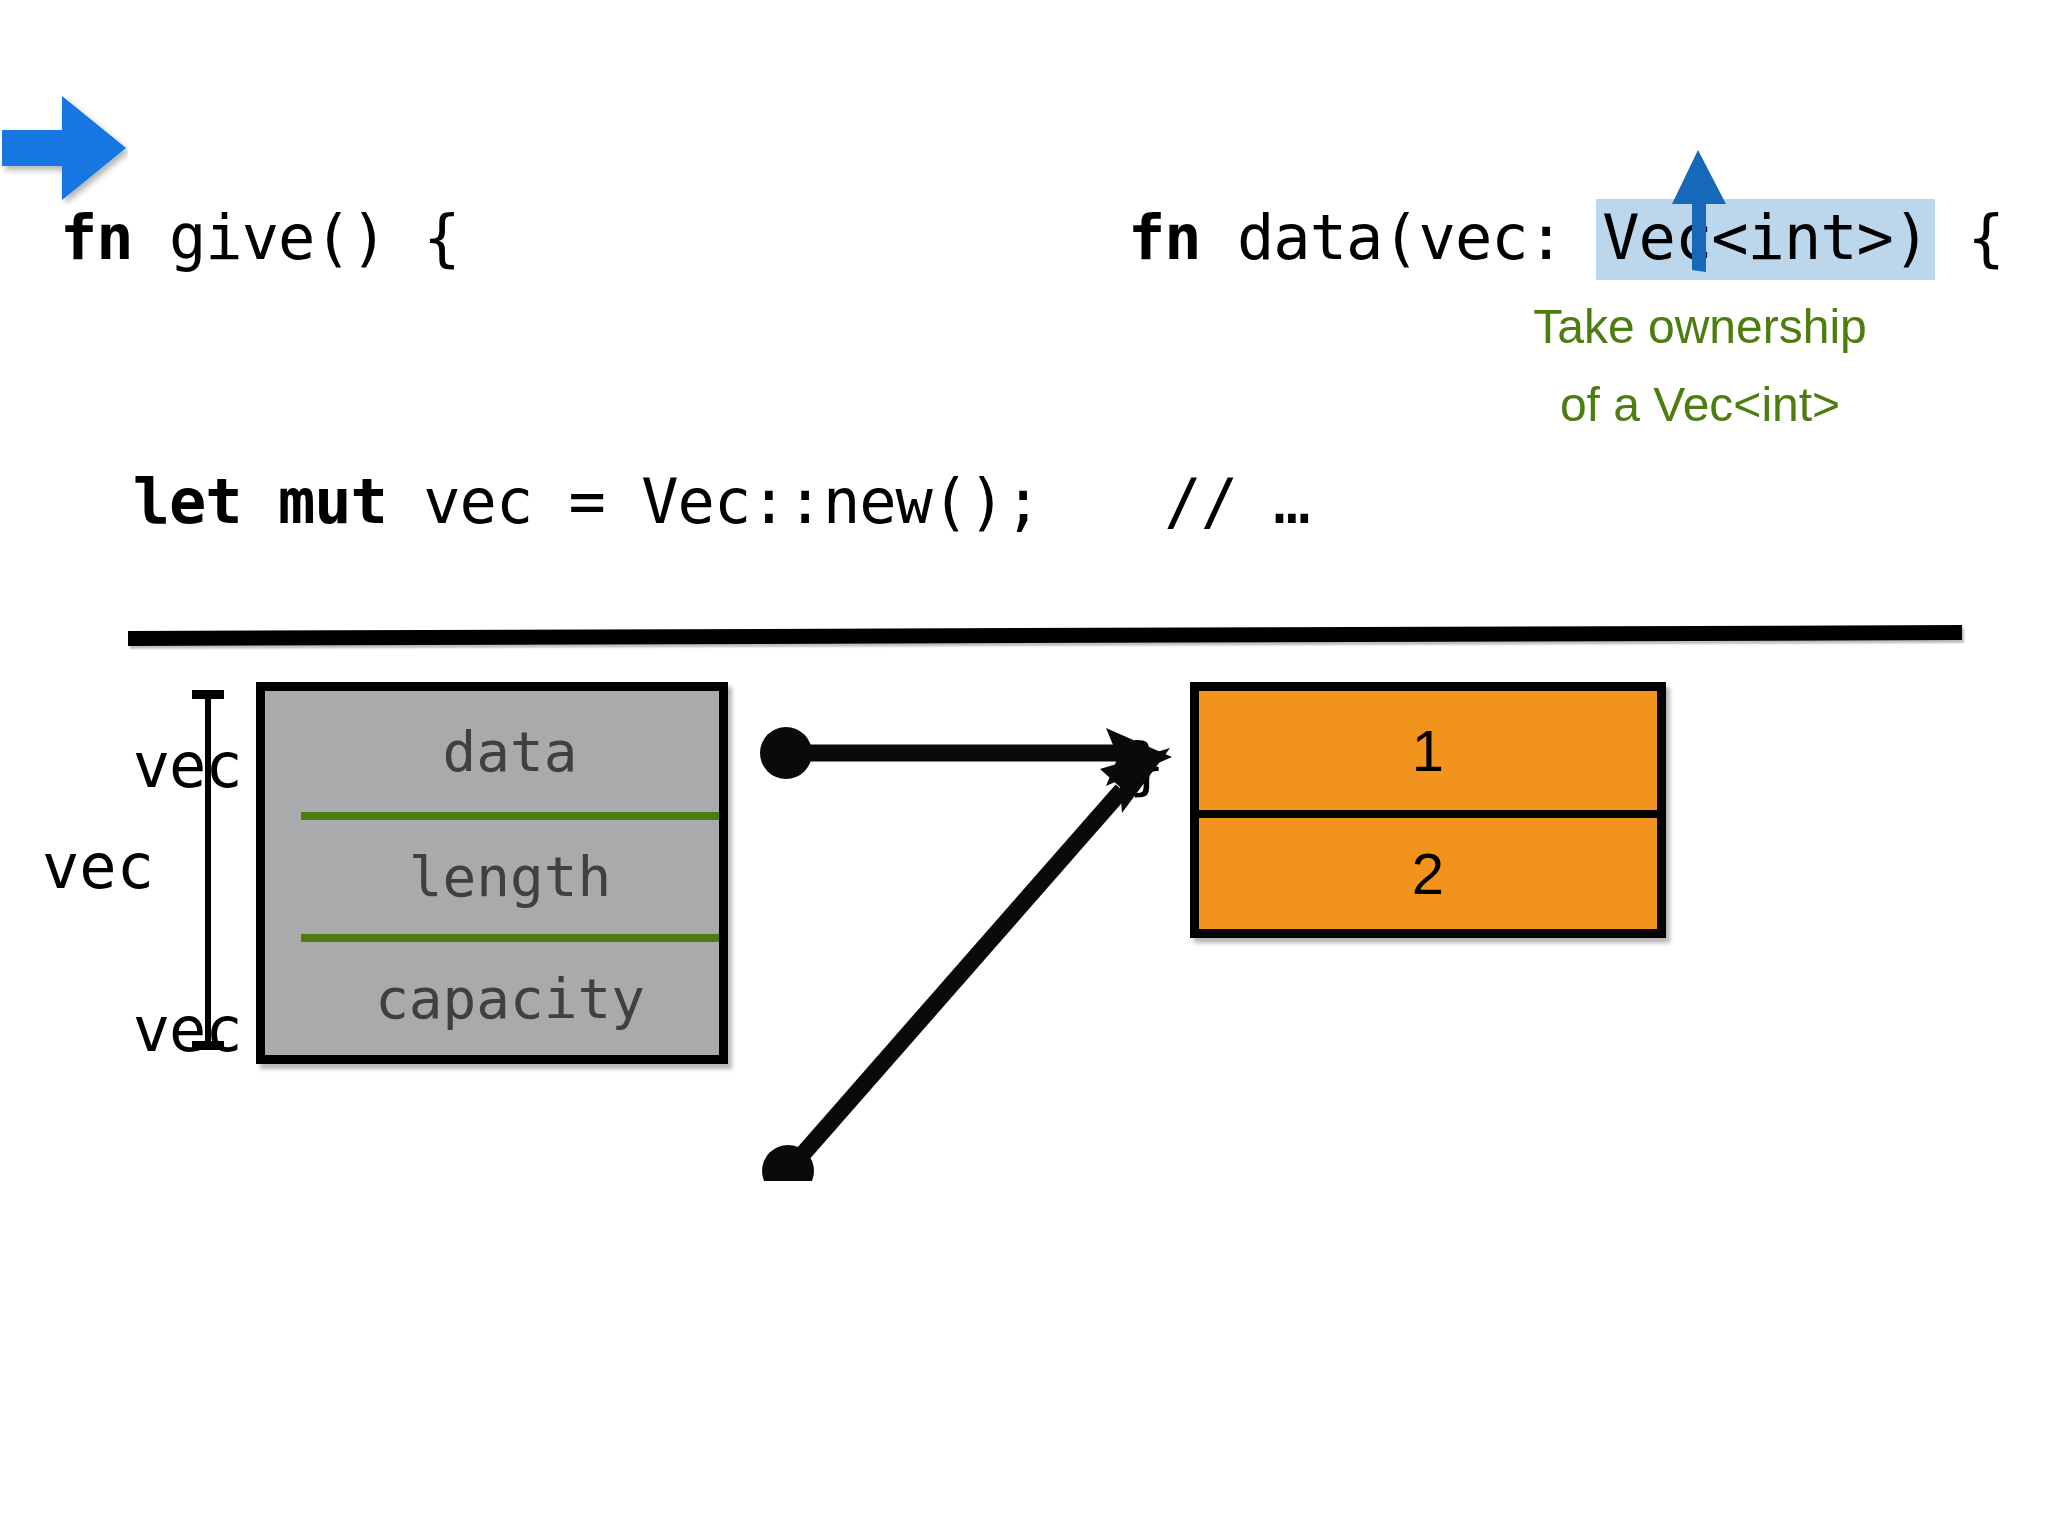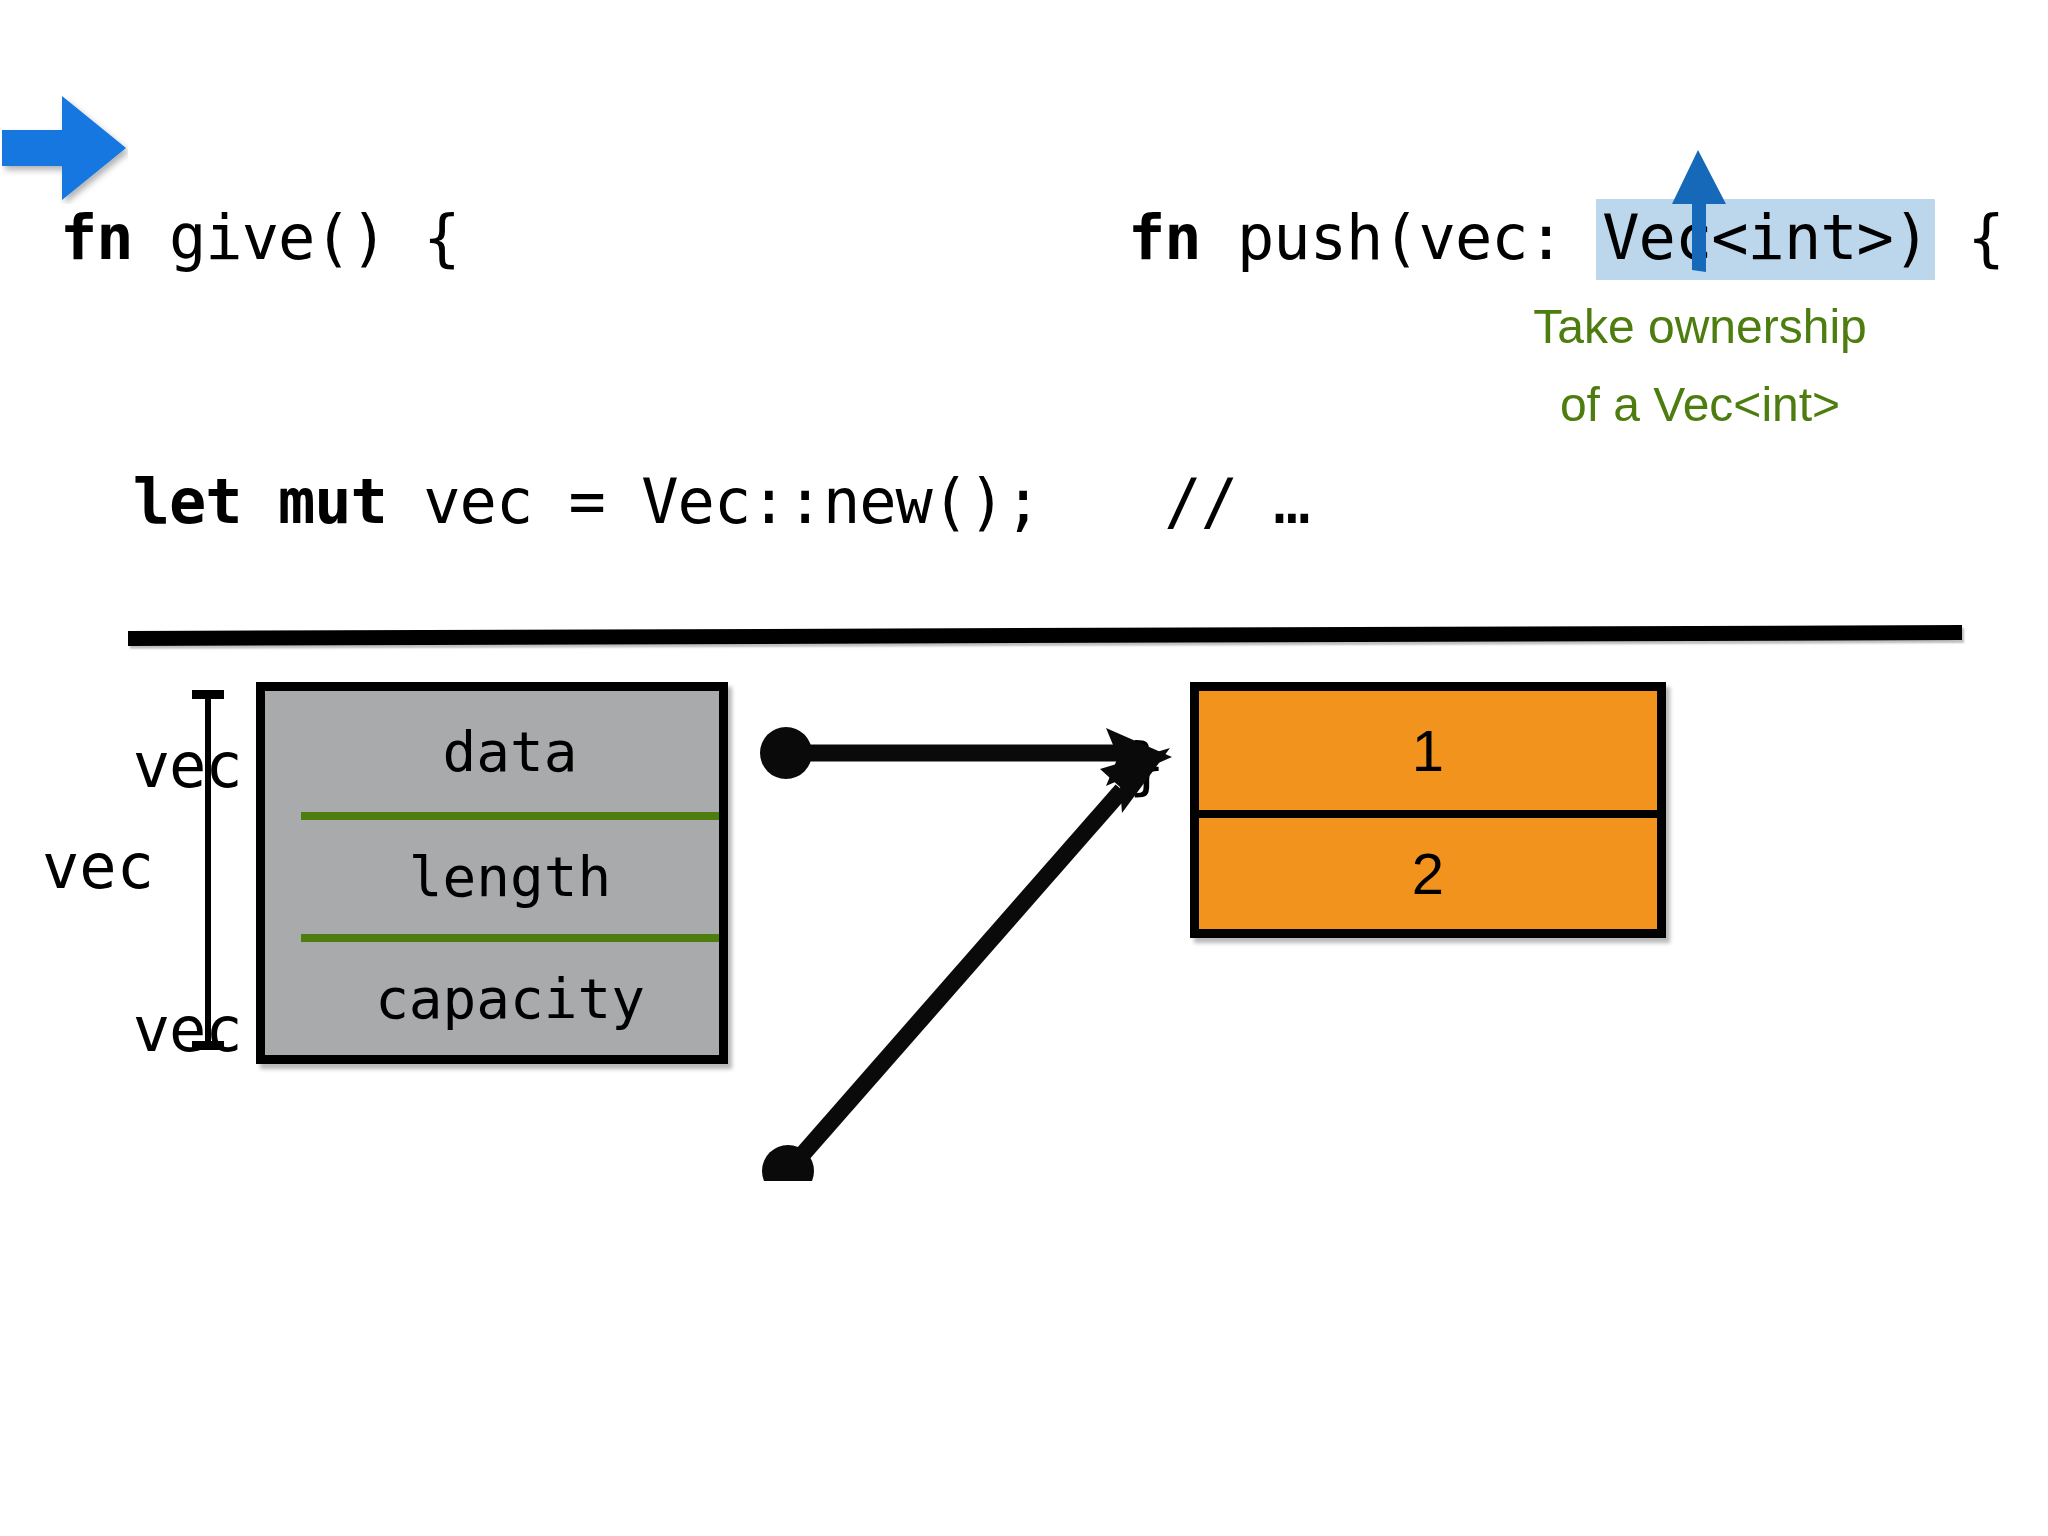--- a/index.html
+++ b/index.html
@@ -124,21 +124,21 @@
     box-shadow: 4px 5px 4px rgba(0,0,0,0.28);
   }
   #vec-struct .field {
     height: 33.3333%;
     box-sizing: border-box;
     display: flex;
     align-items: center;
     justify-content: center;
     font-family: "DejaVu Sans Mono", monospace;
     font-size: 56px;
-    color: #000000;
+    color: #404040;
     margin-left: 36px;
   }
   #vec-struct .field + .field { border-top: 8px solid #4d7c0f; }
 
   
   #heap-array {
     position: absolute;
     left: 1190px;
     top: 682px;
     width: 476px;
@@ -176,21 +176,21 @@
   <div id="code-left" class="code-block">
     <div class="code-line"><span class="kw">fn </span><span>give() {</span></div>
     <div class="code-line"><span class="kw">  let mut </span><span>vec = Vec::new();</span></div>
     <div class="code-line"><span>  vec.push(1);</span></div>
     <div class="code-line"><span>  vec.push(2);</span></div>
     <div class="code-line"><span>  …</span></div>
     
   </div>
 
   <div id="code-right" class="code-block">
-    <div class="code-line"><span class="kw">fn </span><span>push(vec: </span><span class="hl">Vec&lt;int&gt;)</span><span> {</span></div>
+    <div class="code-line"><span class="kw">fn </span><span>data(vec: </span><span class="hl">Vec&lt;int&gt;)</span><span> {</span></div>
     <div class="code-line"><span> // …</span></div>
     <div class="code-line"><span>}</span></div>
   </div>
 
   <svg id="cursor-arrow" viewBox="0 0 126 112">
     <defs>
       <filter id="sh1" x="-25%" y="-25%" width="160%" height="160%">
         <feDropShadow dx="3" dy="4" stdDeviation="3" flood-color="#000000" flood-opacity="0.30"></feDropShadow>
       </filter>
     </defs>

